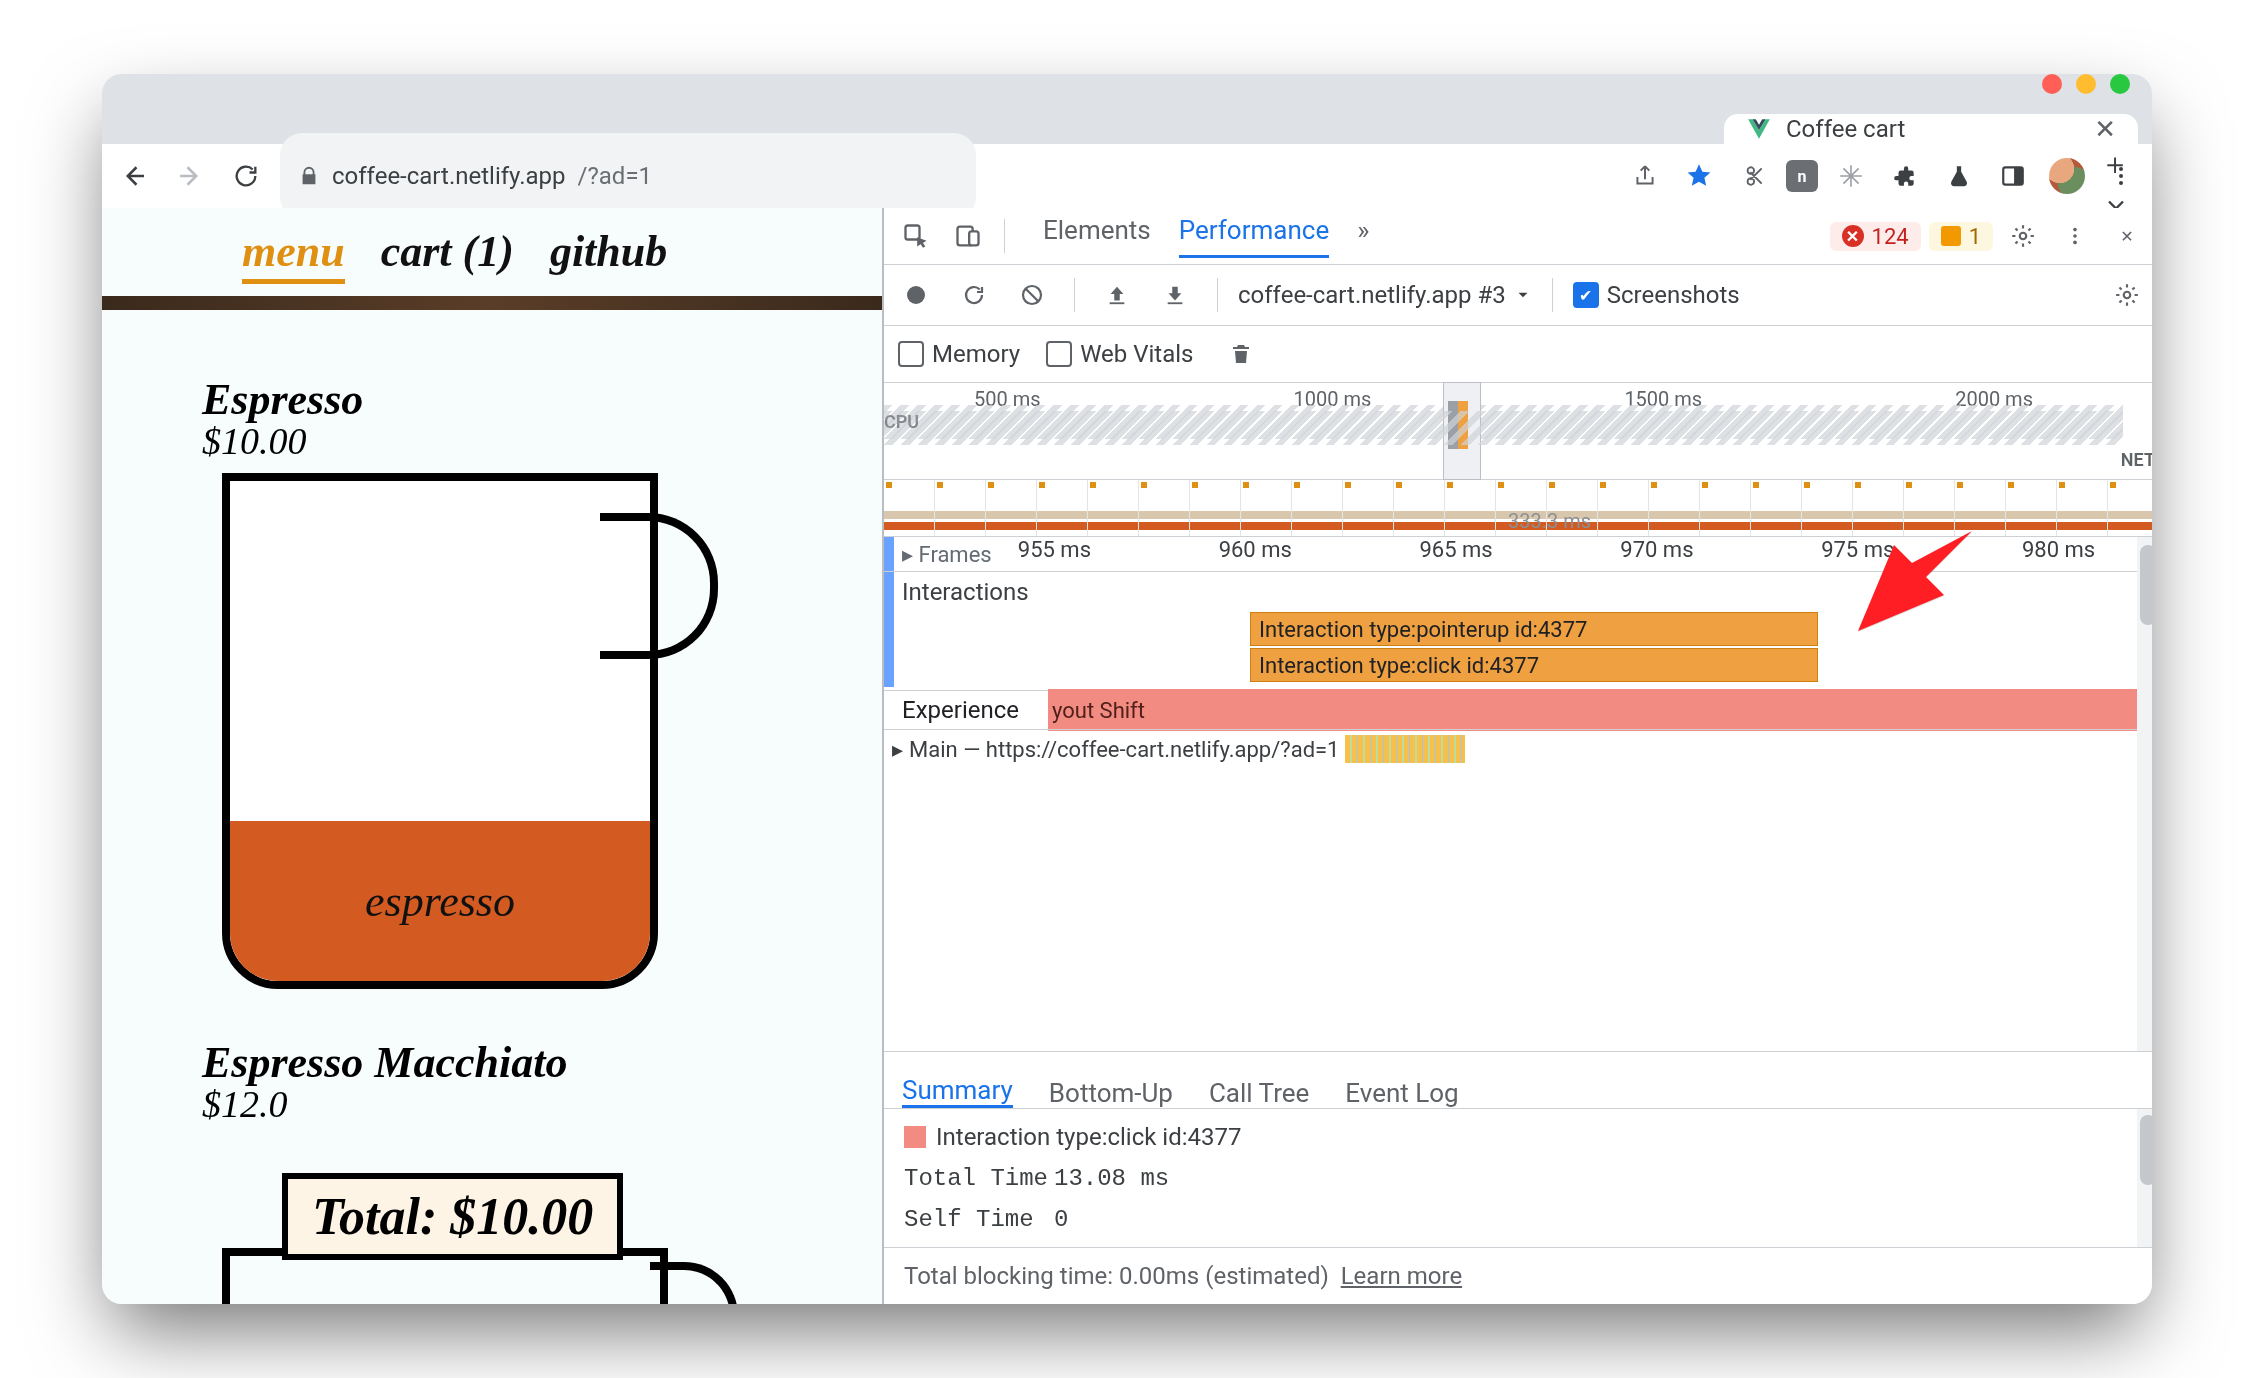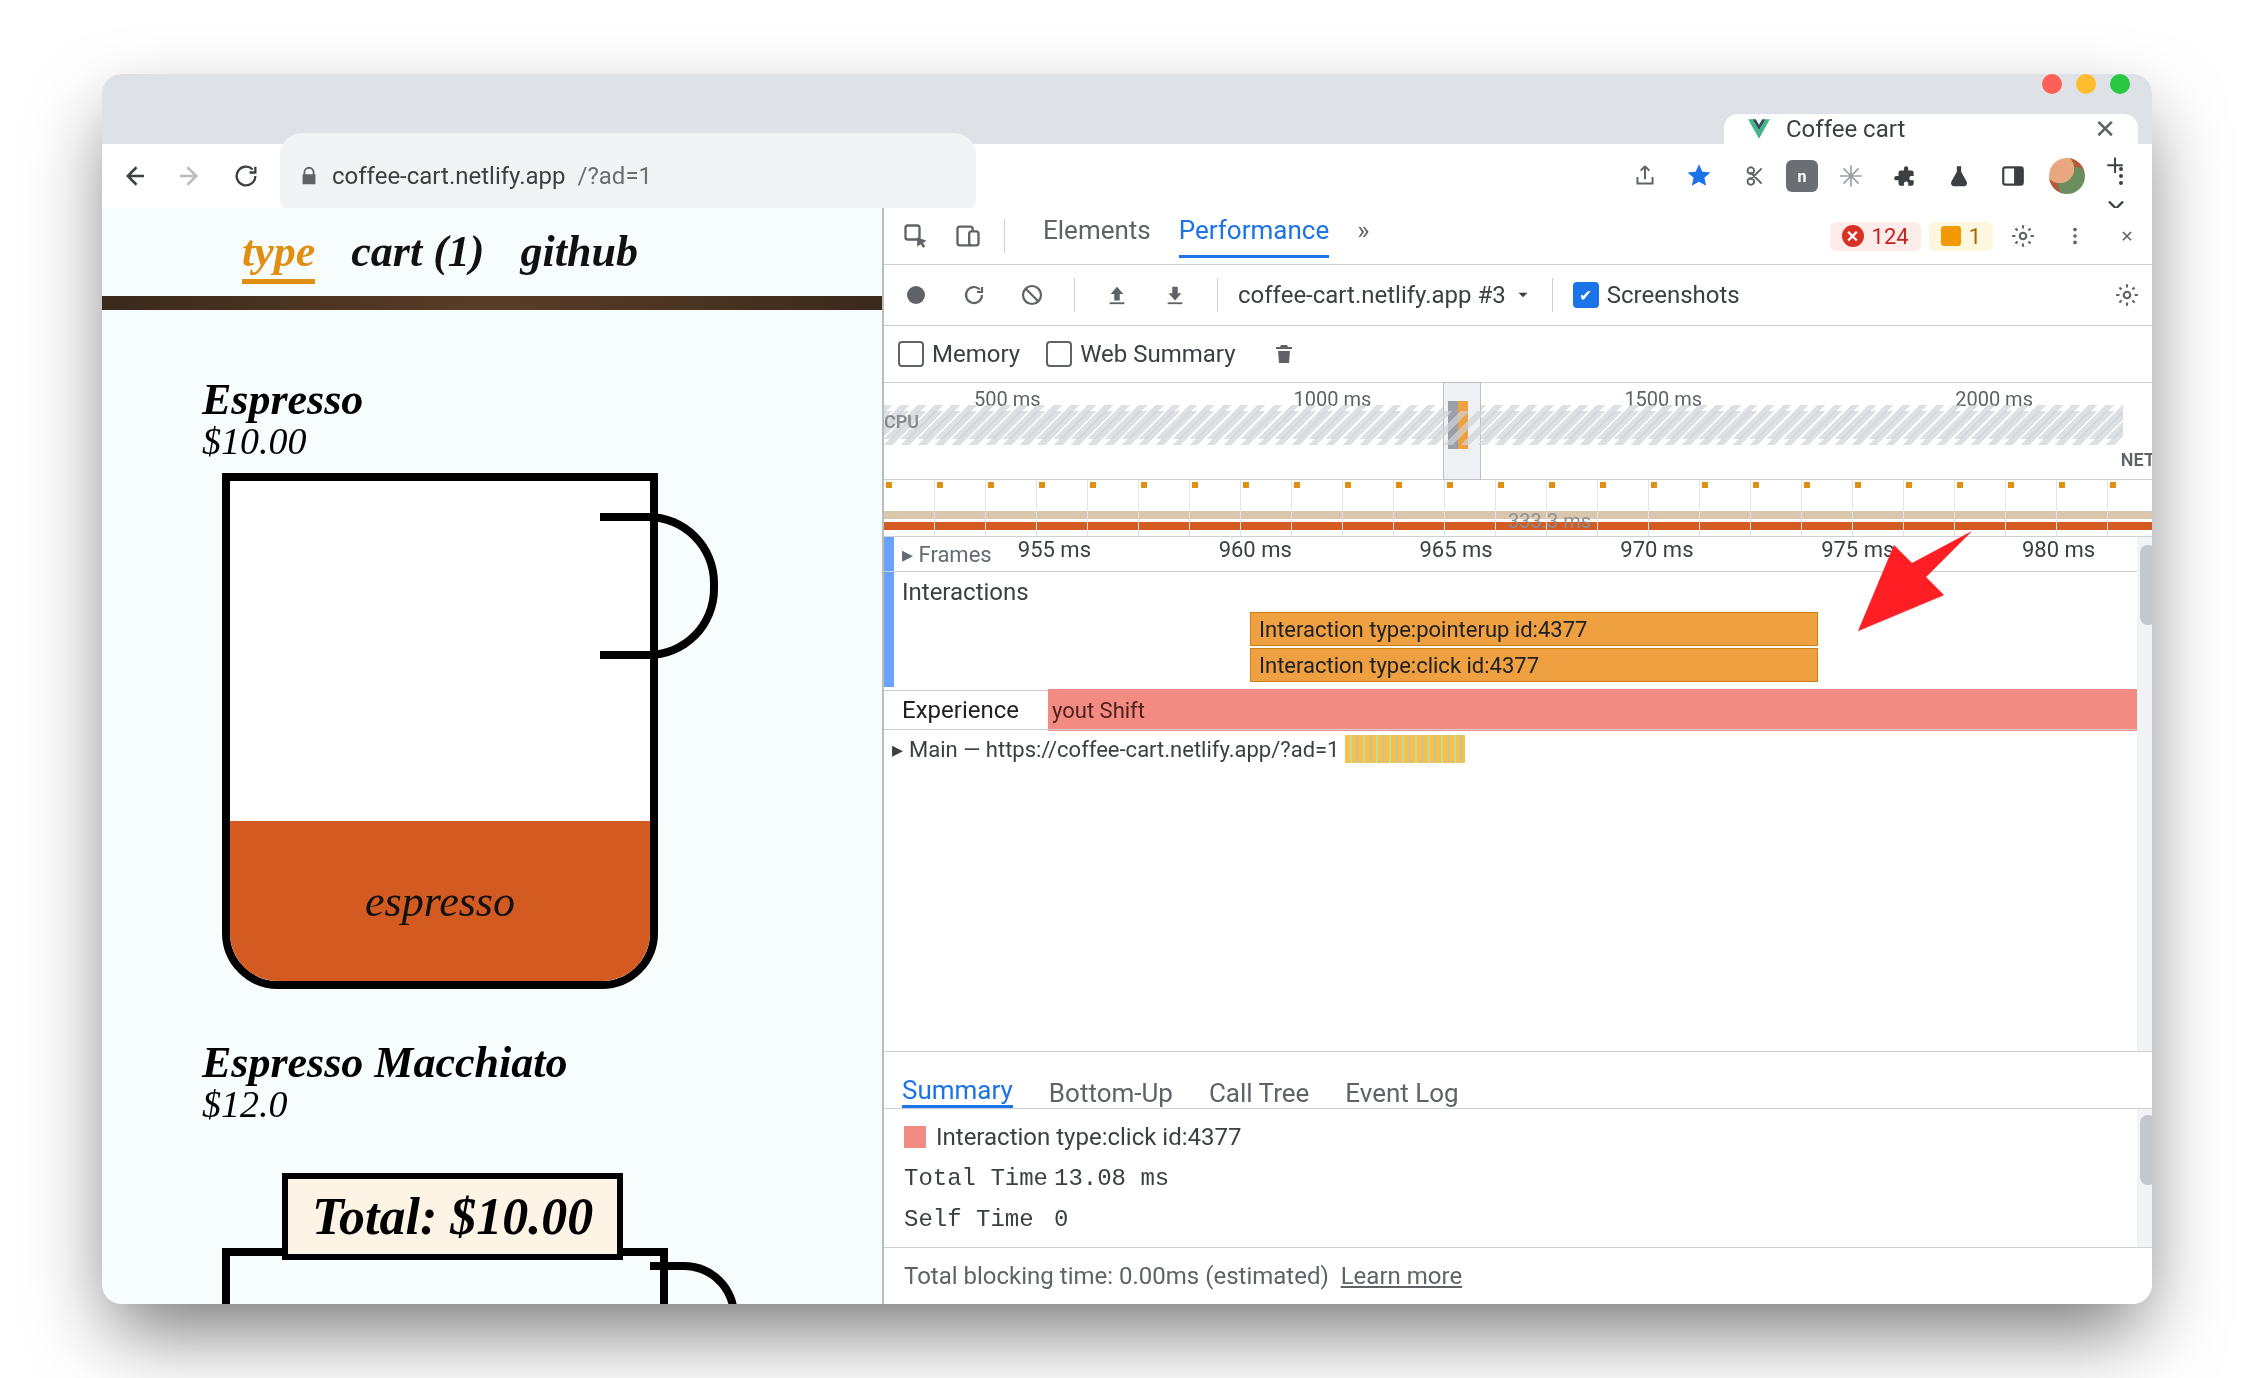--- a/index.html
+++ b/index.html
@@ -240,21 +240,21 @@
             </svg>
           </div>
       </div>
     </div>
 
     <div class="content">
 
       <div class="page">
         <div class="page-inner">
           <div class="pnav">
-            <span class="menu">type</span>
+            <span class="menu">menu</span>
             <span>cart (1)</span>
             <span>github</span>
           </div>
           <div style="height:14px;background:linear-gradient(90deg,#3a2a1c,#5a3d28,#3a2a1c);margin-top:12px;"></div>
           <div class="product">
             <div class="pname">Espresso</div>
             <div class="pprice">$10.00</div>
             <div class="cup">
               <div class="cup-body">
                 <div class="cup-fill">espresso</div>
@@ -368,21 +368,21 @@
               </svg>
             </div>
         </div>
         <div class="dt-row3">
           <label class="sel">
               <span class="chk"></span>
               <span>Memory</span>
             </label>
           <label class="sel">
               <span class="chk"></span>
-              <span>Web Summary</span>
+              <span>Web Vitals</span>
             </label>
           <div class="dt-ico">
               <svg width="24" height="24" viewBox="0 0 24 24">
                 <path fill="#5f6368" d="M9 3h6l1 2h4v2H4V5h4l1-2zm-3 6h12l-1 12H7L6 9z"></path>
               </svg>
             </div>
         </div>
 
         <div class="overview">
           <div class="ticks">

